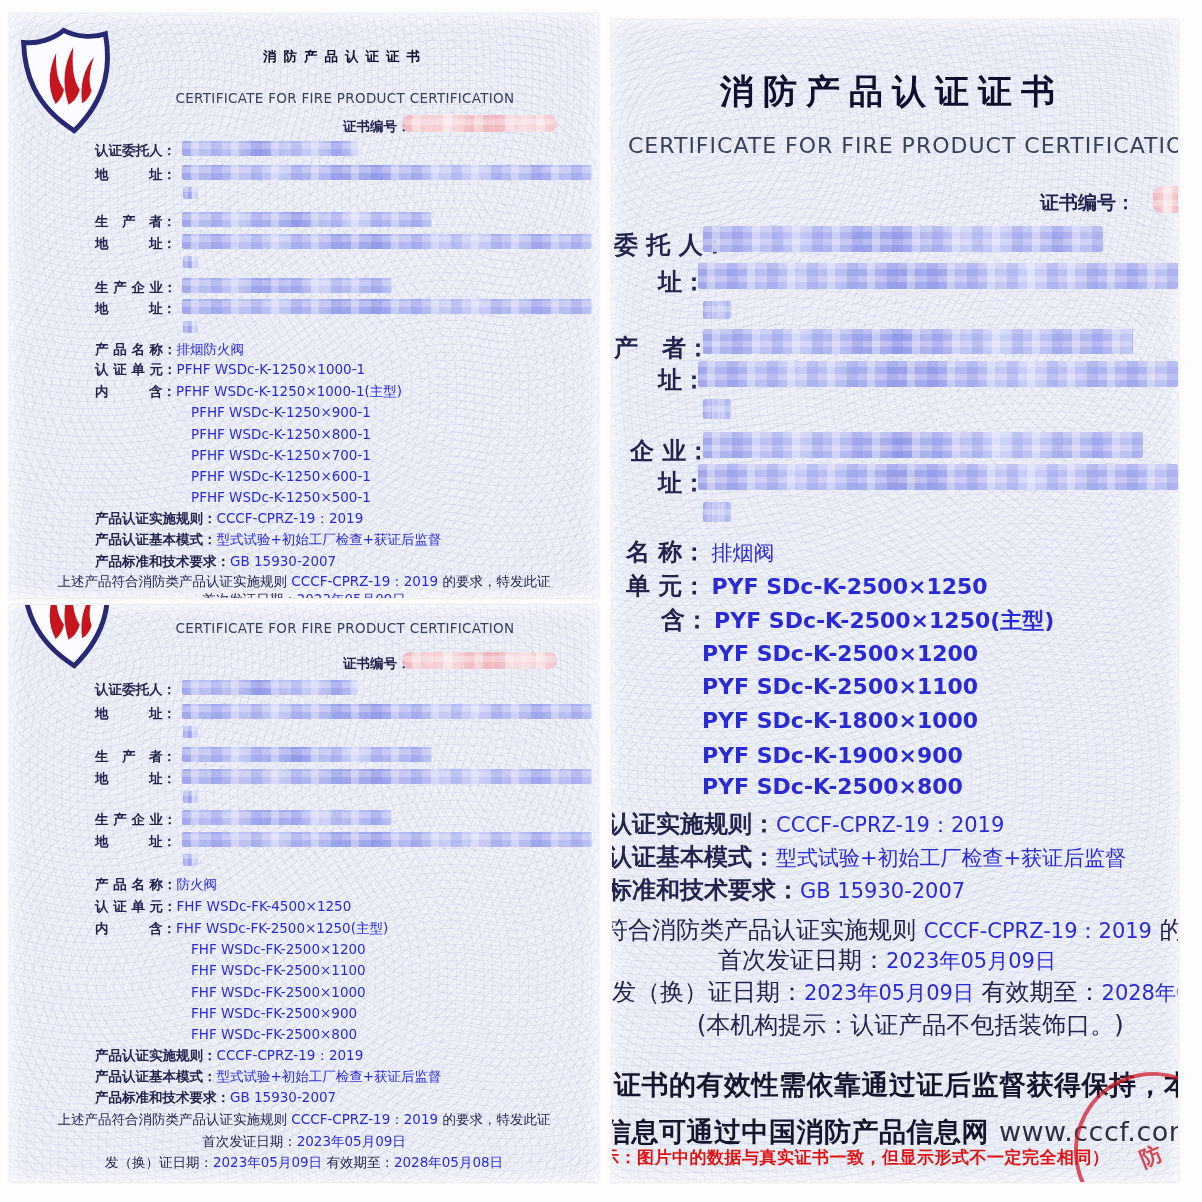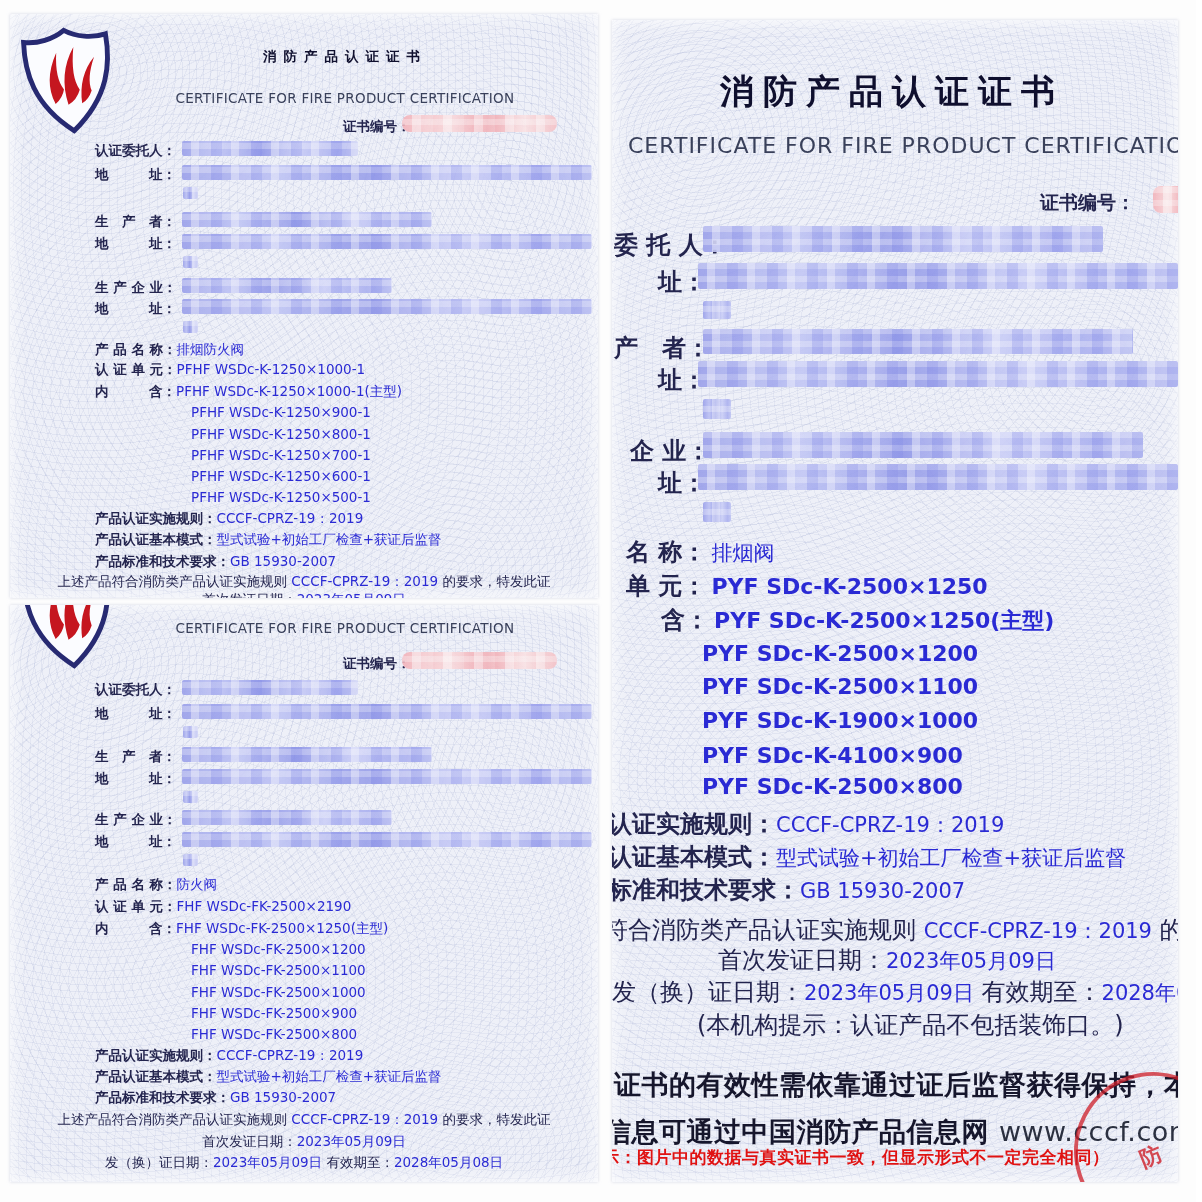--- a/index.html
+++ b/index.html
@@ -147,21 +147,21 @@
     <div class="redact" style="left:172px;top:205px;width:210px;height:15px;"></div>
 
     <div class="ln lab" style="left:85px;top:228px;">地　　　址：</div>
     <div class="redact" style="left:172px;top:227px;width:410px;height:15px;"></div>
     <div class="redact" style="left:173px;top:249px;width:15px;height:12px;"></div>
 
     <div class="ln" style="left:85px;top:271px;">
       <span class="lab">产 品 名 称：</span><span class="val">防火阀</span>
     </div>
     <div class="ln" style="left:85px;top:293px;">
-      <span class="lab">认 证 单 元：</span><span class="val">FHF WSDc-FK-2500×2190</span>
+      <span class="lab">认 证 单 元：</span><span class="val">FHF WSDc-FK-4500×1250</span>
     </div>
     <div class="ln" style="left:85px;top:315px;">
       <span class="lab">内　　　含：</span><span class="val">FHF WSDc-FK-2500×1250(主型)</span>
     </div>
     <div class="ln val" style="left:181px;top:336px;">FHF WSDc-FK-2500×1200</div>
     <div class="ln val" style="left:181px;top:357px;">FHF WSDc-FK-2500×1100</div>
     <div class="ln val" style="left:181px;top:379px;">FHF WSDc-FK-2500×1000</div>
     <div class="ln val" style="left:181px;top:400px;">FHF WSDc-FK-2500×900</div>
     <div class="ln val" style="left:181px;top:421px;">FHF WSDc-FK-2500×800</div>
 
@@ -217,22 +217,22 @@
       <span class="lab">名 称：</span> <span class="val">排烟阀</span>
     </div>
     <div class="ln" style="left:14px;top:551px;">
       <span class="lab">单 元：</span> <span class="val inc">PYF SDc-K-2500×1250</span>
     </div>
     <div class="ln" style="left:49px;top:585px;">
       <span class="lab">含：</span> <span class="val inc">PYF SDc-K-2500×1250(主型)</span>
     </div>
     <div class="ln val inc" style="left:90px;top:620px;">PYF SDc-K-2500×1200</div>
     <div class="ln val inc" style="left:90px;top:653px;">PYF SDc-K-2500×1100</div>
-    <div class="ln val inc" style="left:90px;top:687px;">PYF SDc-K-1900×1000</div>
-    <div class="ln val inc" style="left:90px;top:722px;">PYF SDc-K-4100×900</div>
+    <div class="ln val inc" style="left:90px;top:687px;">PYF SDc-K-1800×1000</div>
+    <div class="ln val inc" style="left:90px;top:722px;">PYF SDc-K-1900×900</div>
     <div class="ln val inc" style="left:90px;top:753px;">PYF SDc-K-2500×800</div>
 
     <div class="ln" style="left:-4px;top:789px;">
       <span class="lab">认证实施规则：</span><span class="val">CCCF-CPRZ-19：2019</span>
     </div>
     <div class="ln" style="left:-4px;top:822px;">
       <span class="lab">认证基本模式：</span><span class="val">型式试验+初始工厂检查+获证后监督</span>
     </div>
     <div class="ln" style="left:-4px;top:855px;">
       <span class="lab">标准和技术要求：</span><span class="val">GB 15930-2007</span>

